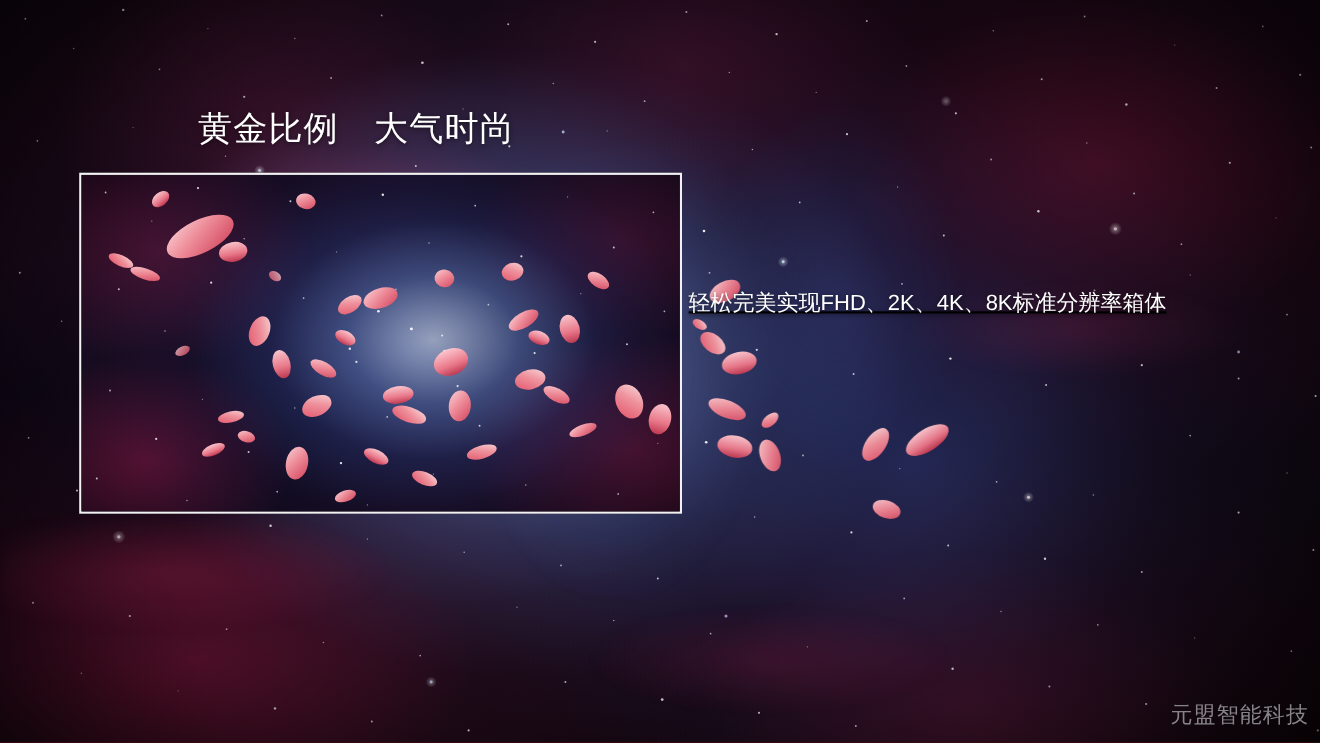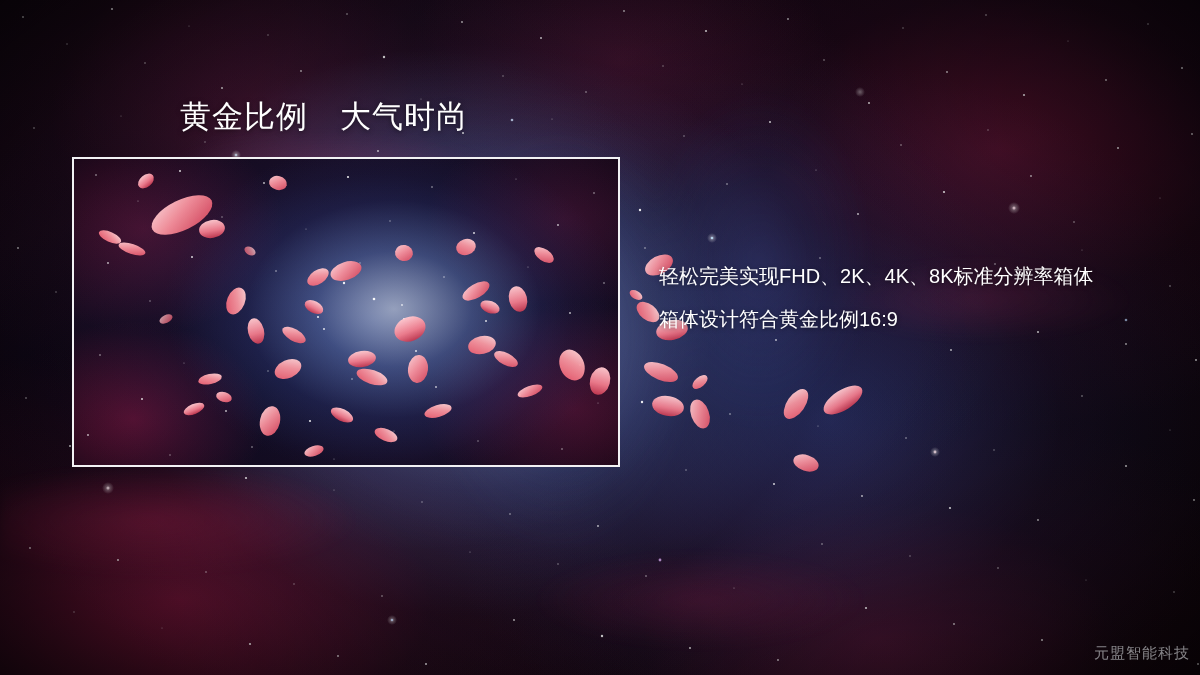--- a/index.html
+++ b/index.html
@@ -98,37 +98,38 @@
     font-size: 31px;
     line-height: 1;
     color: #ffffff;
     letter-spacing: 1px;
     white-space: pre;
     text-shadow: 0 1px 5px rgba(0,0,0,0.55);
   }
 
   .body-copy {
     position: absolute;
-    left: 659px;
+    left: 626px;
     top: 255px;
     width: 520px;
+    text-decoration: underline;
   }
   .body-line {
     font-size: 20px;
     line-height: 43px;
     color: #ffffff;
     white-space: pre;
     text-shadow: 0 1px 4px rgba(0,0,0,0.5);
   }
 
   .watermark {
     position: absolute;
     right: 10px;
     bottom: 12px;
-    font-size: 15px;
+    font-size: 20px;
     color: rgba(168,168,172,0.78);
     letter-spacing: 1px;
     white-space: pre;
   }
 </style>
 </head>
 <body>
 
 <div class="slide">
 
@@ -454,18 +455,17 @@
           <ellipse cx="92" cy="160" rx="7" ry="4" fill="url(#pg1)" opacity="0.8" transform="rotate(-26 92 160)"></ellipse>
         </g>
       </svg>
     </div>
   </div>
 
   <div class="slide-title">黄金比例　大气时尚</div>
 
   <div class="body-copy">
     <div class="body-line">轻松完美实现FHD、2K、4K、8K标准分辨率箱体</div>
-    <div class="body-line">箱体设计符合黄金比例16:9</div>
   </div>
 
   <div class="watermark">元盟智能科技</div>
 
 </div>
 
 </body></html>

